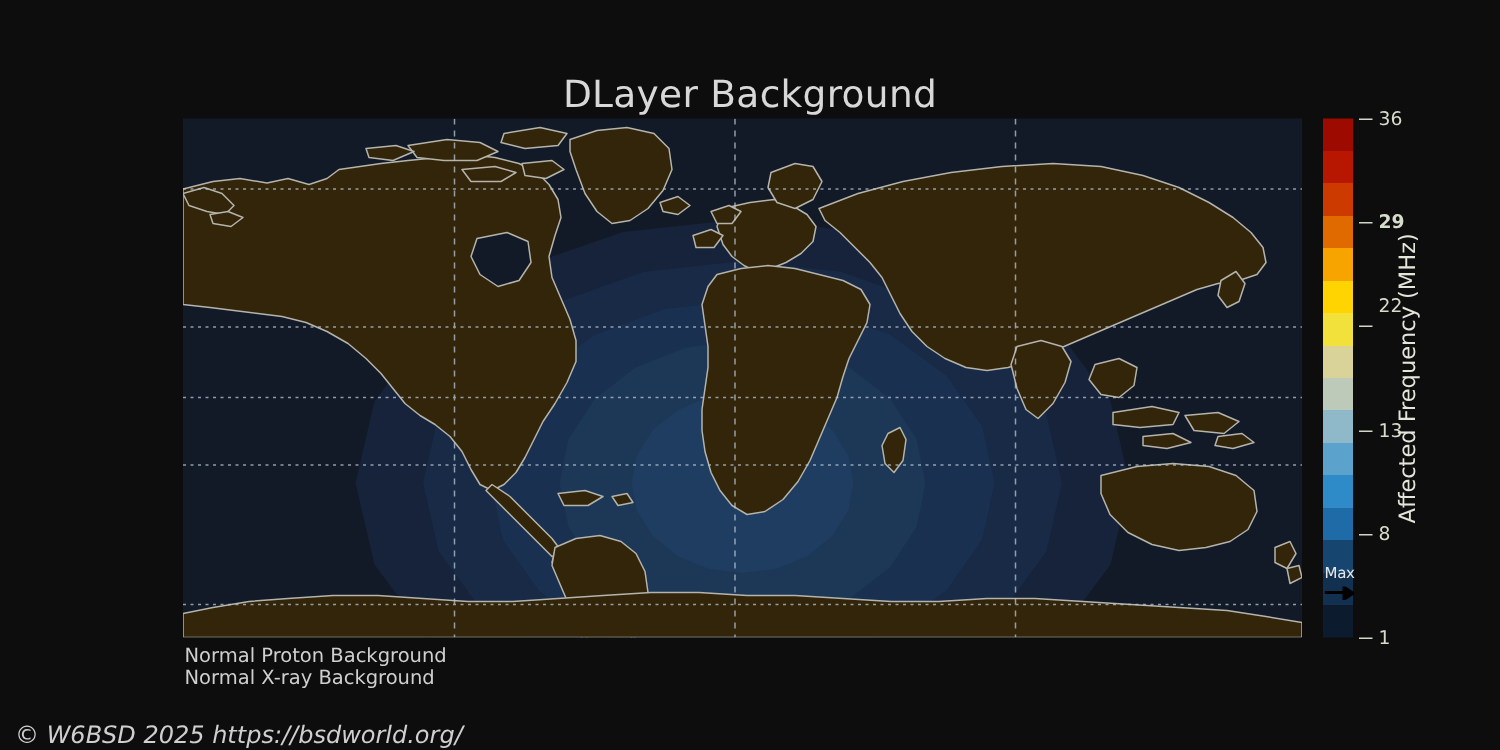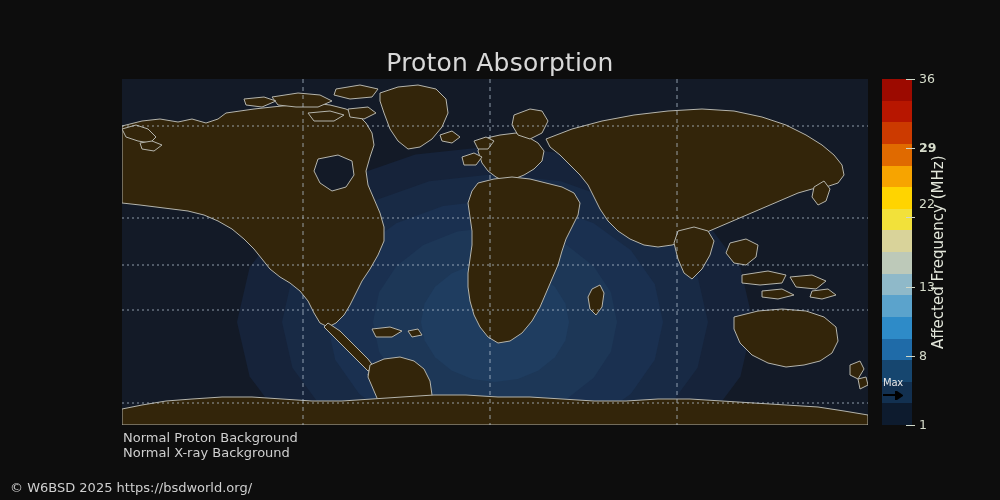--- a/index.html
+++ b/index.html
@@ -10,47 +10,47 @@
   
   #title{position:absolute;left:0;top:48px;width:1000px;text-align:center;
          color:#d8d8d8;font-size:25px;letter-spacing:.2px;}
 
   
   #mapwrap{position:absolute;left:122px;top:79px;width:746px;height:346px;
            background:#131a27;overflow:hidden;}
   #mapsvg{position:absolute;left:0;top:0;width:746px;height:346px;display:block;}
 
   
-  #cbar{position:absolute;left:882px;top:79px;width:30px;height:346px;}
+  #cbar{position:absolute;left:882px;top:79px;width:20px;height:346px;}
   #cbar-grad{position:absolute;inset:0;}
   .cb-tick{position:absolute;left:24px;width:9px;height:0;border-top:1.5px solid #d0d8c8;}
   .cb-lab{position:absolute;left:37px;color:#d6dccb;font-size:12.5px;
           transform:translateY(-8px);white-space:nowrap;}
   #cb-axis-title{position:absolute;left:928px;top:79px;height:346px;width:20px;
        color:#e2e6da;font-size:15px;writing-mode:vertical-rl;transform:rotate(180deg);
        display:flex;align-items:center;justify-content:center;white-space:nowrap;}
   #maxbox{position:absolute;left:0;top:300px;width:22px;height:32px;}
   #maxbox .mx-txt{position:absolute;left:1px;top:-1px;color:#e8e8e8;font-size:10px;
         line-height:10px;letter-spacing:-.2px;}
   #maxbox .mx-arrow{position:absolute;left:1px;top:12px;width:20px;height:9px;}
 
   
   .note{position:absolute;color:#cfcfcf;font-size:13px;white-space:nowrap;}
   #note-proton{left:123px;top:430px;}
   #note-xray{left:123px;top:445px;}
   #stamp{left:723px;top:432px;}
-  #copyright{position:absolute;left:10px;top:480px;color:#cfcfcf;font-size:13px;
-             white-space:nowrap;}
+  #copyright{position:absolute;left:10px;top:480px;color:#cfcfcf;font-size:16px;
+             font-style:italic;white-space:nowrap;}
 </style>
 </head>
 <body>
 
 <div id="root">
 
-  <div id="title">Proton Absorption</div>
+  <div id="title">DLayer Background</div>
 
   <div id="mapwrap">
     <svg id="mapsvg" viewBox="0 0 746 346" preserveAspectRatio="none">
       <rect x="0" y="0" width="746" height="346" fill="#131a27"></rect>
 
       <g id="absorption">
           <polygon points="631.0,243.0 618.4,297.4 581.7,346.5 524.6,385.4 452.7,410.4 373.0,419.0 293.3,410.4 221.4,385.4 164.3,346.5 127.6,297.4 115.0,243.0 127.6,188.6 164.3,139.5 221.4,100.6 293.3,75.6 373.0,67.0 452.7,75.6 524.6,100.6 581.7,139.5 618.4,188.6" fill="#16233a"></polygon>
           <polygon points="586.0,243.0 575.6,288.7 545.3,330.0 498.2,362.7 438.8,383.8 373.0,391.0 307.2,383.8 247.8,362.7 200.7,330.0 170.4,288.7 160.0,243.0 170.4,197.3 200.7,156.0 247.8,123.3 307.2,102.2 373.0,95.0 438.8,102.2 498.2,123.3 545.3,156.0 575.6,197.3" fill="#182a45"></polygon>
           <polygon points="541.0,243.0 532.8,280.7 508.9,314.7 471.7,341.7 424.9,359.0 373.0,365.0 321.1,359.0 274.3,341.7 237.1,314.7 213.2,280.7 205.0,243.0 213.2,205.3 237.1,171.3 274.3,144.3 321.1,127.0 373.0,121.0 424.9,127.0 471.7,144.3 508.9,171.3 532.8,205.3" fill="#1a3050"></polygon>
           <polygon points="495.0,243.0 489.0,272.4 471.7,298.8 444.7,319.9 410.7,333.4 373.0,338.0 335.3,333.4 301.3,319.9 274.3,298.8 257.0,272.4 251.0,243.0 257.0,213.6 274.3,187.2 301.3,166.1 335.3,152.6 373.0,148.0 410.7,152.6 444.7,166.1 471.7,187.2 489.0,213.6" fill="#1d3757"></polygon>

